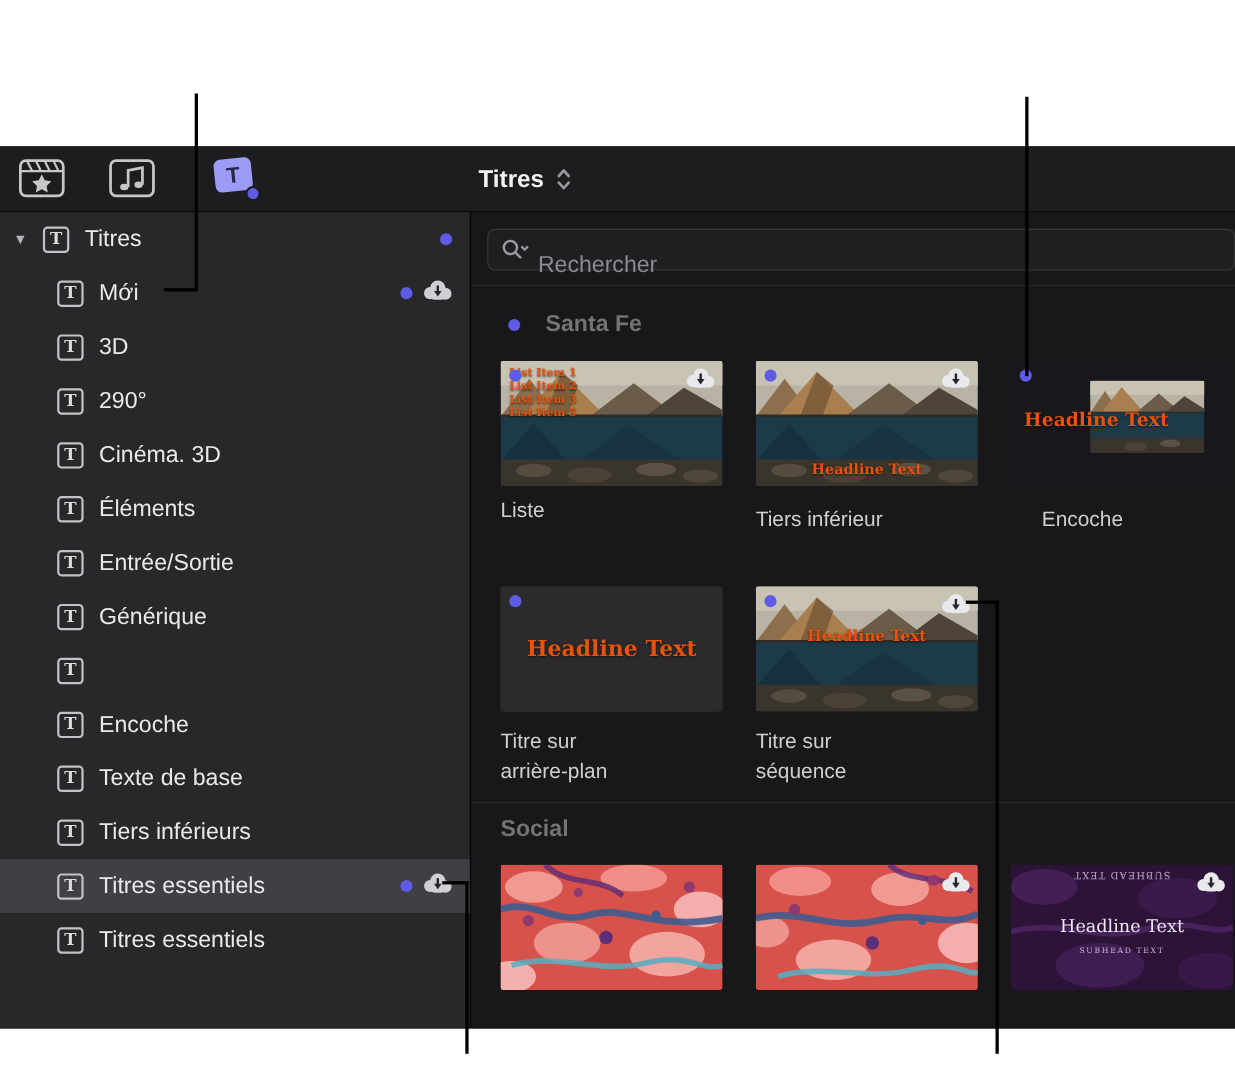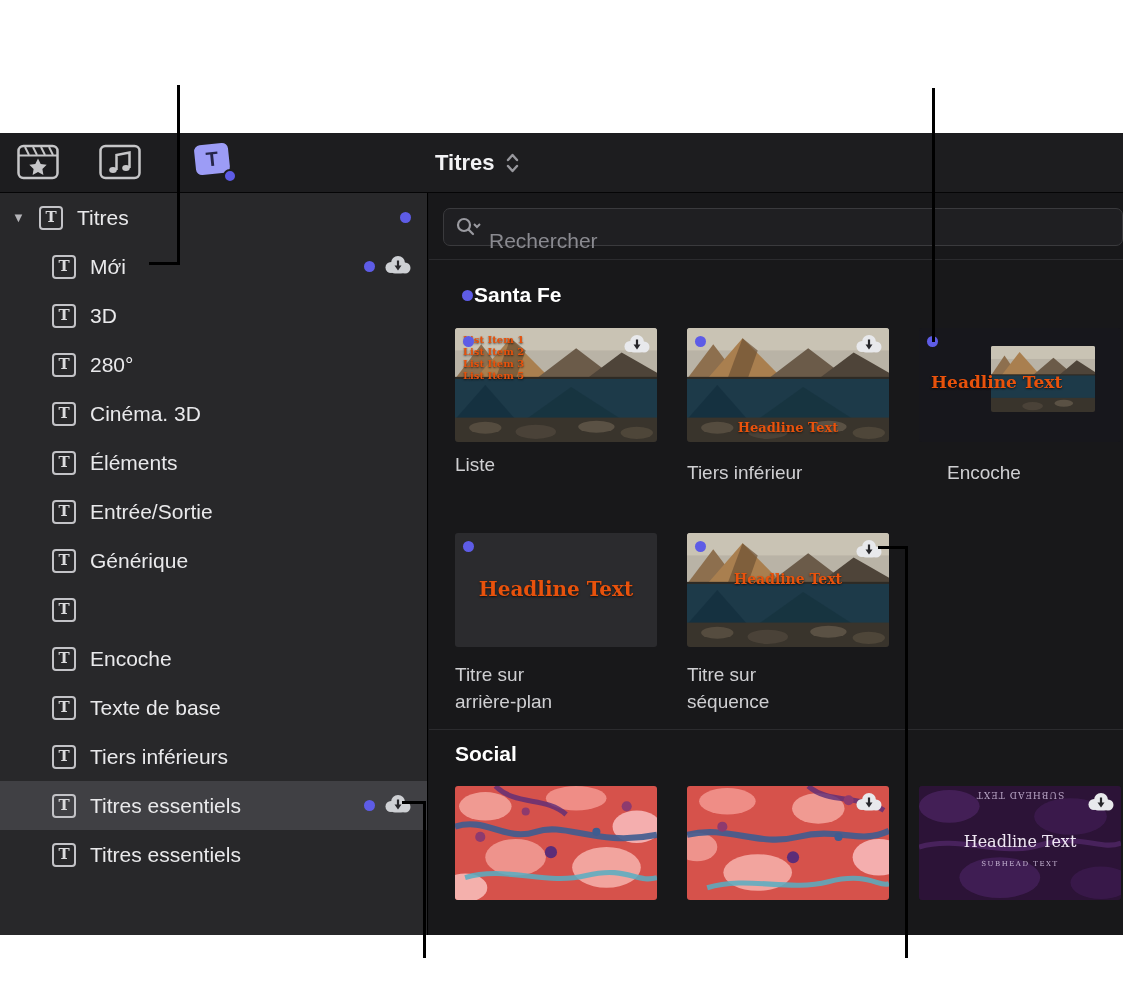--- a/index.html
+++ b/index.html
@@ -39,22 +39,22 @@
   
   .content { position:absolute; left:429px; top:60px; width:694px; height:742px;
              background:#18181a; overflow:hidden; }
   .search { position:absolute; left:14px; top:15px; width:680px; height:38px;
             background:#1f1f22; border:1px solid #3a3a3d; border-radius:7px;
             display:flex; align-items:center; padding:0 11px; gap:8px; }
   .search input { flex:1; background:transparent; border:none; outline:none;
                   color:#e2e2e4; font-size:21px; font-family:inherit;margin-top:27px; }
   .search input::placeholder { color:#8a8a90; }
   .sep { position:absolute; left:0; width:694px; height:1px; background:#2b2b2e; }
-  .sec-h { position:absolute; display:flex; align-items:center; gap:1px;
-           font-size:21px; font-weight:700; color:#ffffff; }
+  .sec-h { position:absolute; display:flex; align-items:center; gap:23px;
+           font-size:21px; font-weight:700; color:#737373; }
 
   .thumb { position:absolute; width:202px; height:114px; border-radius:3px;
            overflow:hidden; background:#1b1b20; }
   .thumb svg.bg { position:absolute; inset:0; width:100%; height:100%; display:block; }
   .t-dot { position:absolute; left:8px; top:8px; width:11px; height:11px;
            border-radius:50%; background:#5e5ce6; z-index:3; }
   .t-cloud { position:absolute; right:7px; top:6px; z-index:3; line-height:0; }
   .t-label { position:absolute; font-size:19px; color:#cfcfd2; line-height:27px; }
 
   .ov { position:absolute; font-family:"DejaVu Serif",serif; font-weight:700;
@@ -149,21 +149,21 @@
         </span>
       </span>
     </div>
 
     <div class="srow">
       <span class="ticon">T</span>
       <span>3D</span>
     </div>
     <div class="srow">
       <span class="ticon">T</span>
-      <span>280°</span>
+      <span>290°</span>
     </div>
     <div class="srow">
       <span class="ticon">T</span>
       <span>Cinéma. 3D</span>
     </div>
     <div class="srow">
       <span class="ticon">T</span>
       <span>Éléments</span>
     </div>
     <div class="srow">

